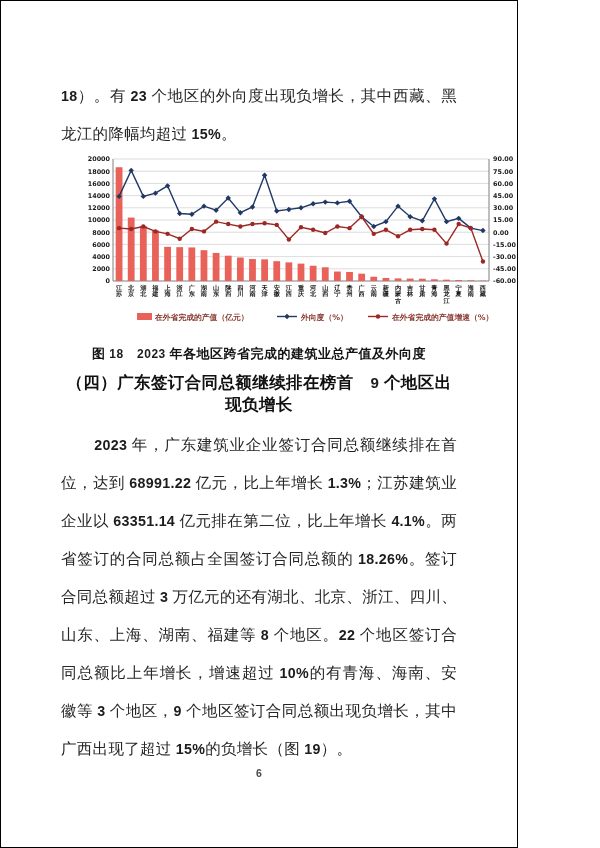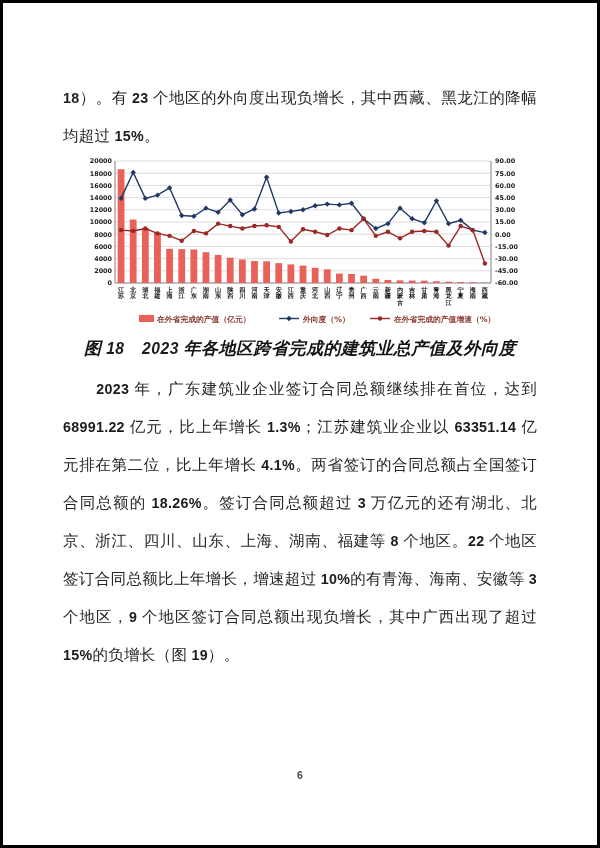--- a/index.html
+++ b/index.html
@@ -1,37 +1,37 @@
 <!DOCTYPE html>
 <html><head>
 <meta charset="utf-8">
 <title>Page 16</title>
 <style>
   * { margin:0; padding:0; box-sizing:border-box; }
   html,body { background:#fff; }
   .page {
-    position:relative; width:600px; height:848px; background:#ffffff;
-    border:3px solid #000000; overflow:hidden;
+    position:relative; width:518px; height:848px; background:#ffffff;
+    border:1px solid #000000; overflow:hidden;
     font-family:"Liberation Serif","DejaVu Serif",serif; color:#212121;
   }
   .content { padding:0 60px; }
   .para {
     font-size:15.5px; line-height:38px; text-align:justify;
     letter-spacing:0.3px; color:#262626;
   }
   .para-intro { margin-top:76px; }
   .para-body  { margin-top:10px; line-height:37px; text-indent:2.15em; }
   .num {
     font-family:"Liberation Sans","DejaVu Sans",sans-serif;
     font-weight:700; font-size:0.92em; color:#1c1c1c;
   }
   .chart-wrap { width:452px; margin-left:14px; margin-top:0; }
   .fig-caption {
-    text-align:center; font-weight:700; font-size:17px; margin-top:2px;
-    color:#141414; letter-spacing:0.5px;font-style:italic;
+    text-align:center; font-weight:700; font-size:13px; margin-top:12px;
+    color:#141414; letter-spacing:0.5px;
   }
   .sec-heading {
     text-align:center; font-weight:700; font-size:16.4px; margin-top:9px;
     color:#111; letter-spacing:0.5px;
   }
   .page-num {
     position:absolute; top:766px; left:0; right:0; text-align:center;
     font-family:"Liberation Sans","DejaVu Sans",sans-serif;
     font-weight:700; font-size:10.5px; color:#4a4a4a;
   }
@@ -230,19 +230,20 @@
             <text x="226" y="166.5">外向度（%）</text>
             <line x1="293" y1="163.5" x2="313" y2="163.5" stroke="#9c2824" stroke-width="1.4"></line>
             <circle cx="303" cy="163.5" r="2.2" fill="#9c2824"></circle>
             <text x="317" y="166.5">在外省完成的产值增速（%）</text>
           </g>
         </svg>
     </div>
 
     <div class="fig-caption">图 <span class="num">18</span>　<span class="num">2023</span> 年各地区跨省完成的建筑业总产值及外向度</div>
 
+    <div class="sec-heading">（四）广东签订合同总额继续排在榜首　<span class="num">9</span> 个地区出现负增长</div>
 
     <p class="para para-body"><span class="num">2023</span> 年，广东建筑业企业签订合同总额继续排在首位，达到 <span class="num">68991.22</span> 亿元，比上年增长 <span class="num">1.3%</span>；江苏建筑业企业以 <span class="num">63351.14</span> 亿元排在第二位，比上年增长 <span class="num">4.1%</span>。两省签订的合同总额占全国签订合同总额的 <span class="num">18.26%</span>。签订合同总额超过 <span class="num">3</span> 万亿元的还有湖北、北京、浙江、四川、山东、上海、湖南、福建等 <span class="num">8</span> 个地区。<span class="num">22</span> 个地区签订合同总额比上年增长，增速超过 <span class="num">10%</span>的有青海、海南、安徽等 <span class="num">3</span> 个地区，<span class="num">9</span> 个地区签订合同总额出现负增长，其中广西出现了超过 <span class="num">15%</span>的负增长（图 <span class="num">19</span>）。</p>
 
   </div>
 
   <div class="page-num">6</div>
 </div>
 
 </body></html>

